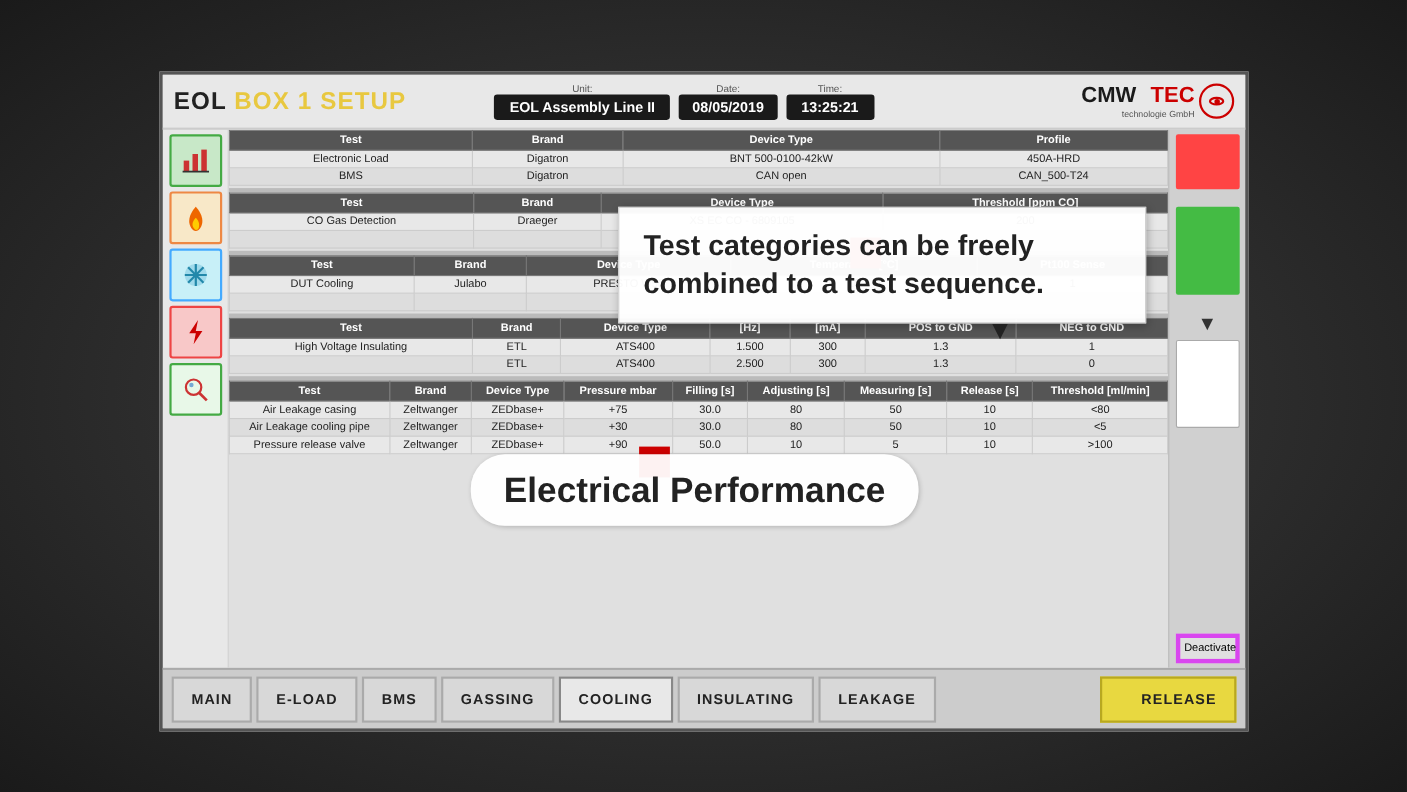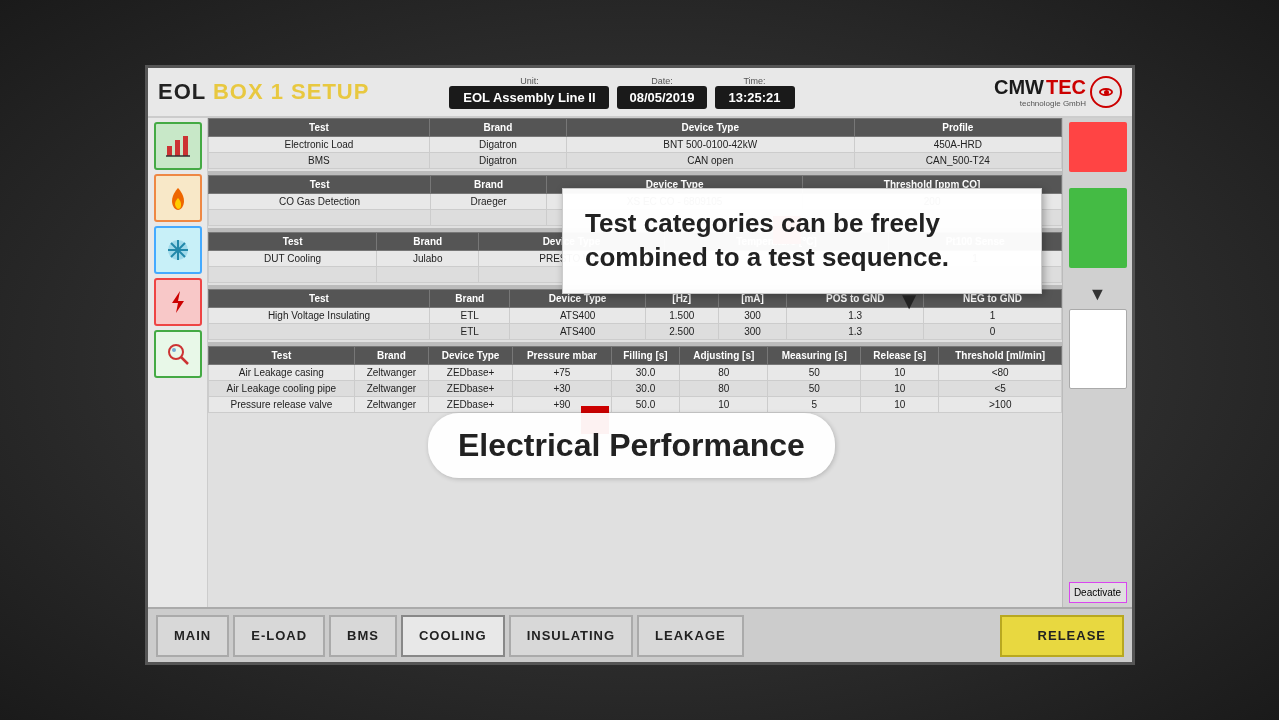--- a/index.html
+++ b/index.html
@@ -265,21 +265,21 @@
           <label>Date:</label>
           <div class="header-value">08/05/2019</div>
         </div>
         <div class="header-field">
           <label>Time:</label>
           <div class="header-value">13:25:21</div>
         </div>
       </div>
       <div class="logo-area">
         <div>
-          <div style="display:flex;align-items:flex-start;gap:2px;">
+          <div style="display:flex;align-items:flex-start;gap:13px;">
             <span style="font-size:20px;font-weight:900;color:#1a1a1a;">CMW</span>
             <span style="font-size:20px;font-weight:900;color:#cc0000;">TEC</span>
           </div>
           <div style="font-size:8px;color:#555;text-align:right;">technologie GmbH</div>
         </div>
         <div style="width:32px;height:32px;border:2px solid #cc0000;border-radius:50%;display:flex;align-items:center;justify-content:center;">
           <div style="width:14px;height:8px;border:2px solid #cc0000;border-radius:50%;display:flex;align-items:center;justify-content:center;">
             <div style="width:5px;height:5px;background:#cc0000;border-radius:50%;"></div>
           </div>
         </div>
@@ -509,28 +509,29 @@
 
       <div class="right-panel">
         <div class="right-btn"></div>
         <div style="height:8px;"></div>
         <div class="right-btn green" style="height:80px;"></div>
         <div style="height:8px;"></div>
         <div style="display:flex;align-items:center;justify-content:center;">
           <span class="chevron-down">▼</span>
         </div>
         <div class="right-btn white" style="height:80px;"></div>
-        <div style="margin-top:auto;width:58px;padding:4px;background:#e0e0e0;border:1px solid #d946ef;text-align:center;font-size:10px;cursor:pointer;">Deactivate</div>
+        <div style="margin-top:auto;width:58px;padding:4px;background:#e0e0e0;border:4px solid #d946ef;text-align:center;font-size:10px;cursor:pointer;">Deactivate</div>
       </div>
     </div>
 
     <div class="bottom-nav">
       <button class="nav-btn">MAIN</button>
       <button class="nav-btn">E-LOAD</button>
       <button class="nav-btn">BMS</button>
+      <button class="nav-btn">GASSING</button>
       <button class="nav-btn active">COOLING</button>
       <button class="nav-btn">INSULATING</button>
       <button class="nav-btn">LEAKAGE</button>
       <button class="nav-btn release" style="margin-left:auto;padding-left:36px;">RELEASE</button>
     </div>
 
     <div class="tooltip-overlay">
       <p>Test categories can be freely combined to a test sequence.</p>
       <div class="tooltip-arrow">▼</div>
     </div>

